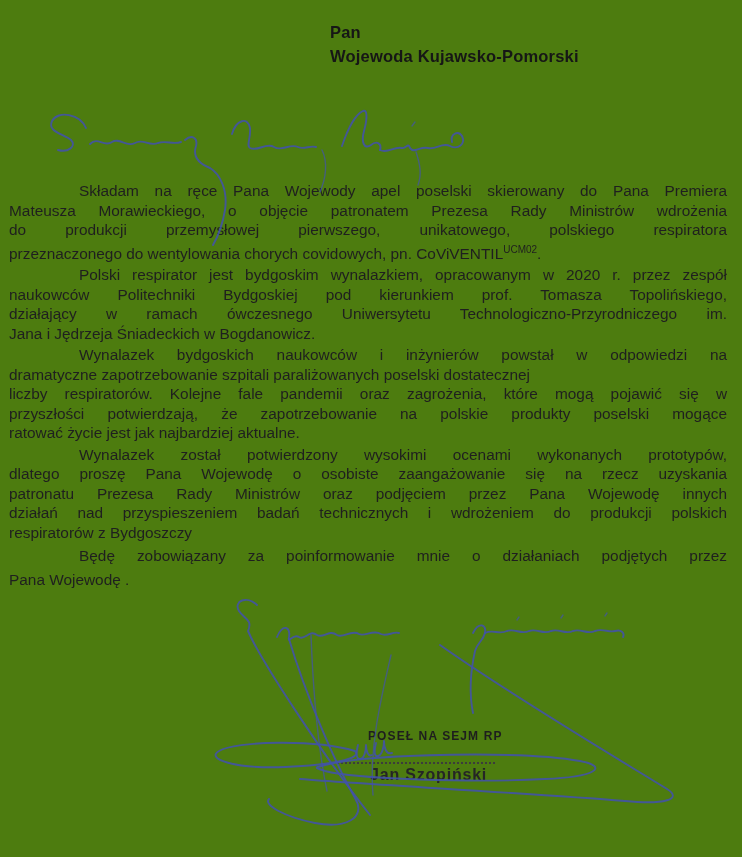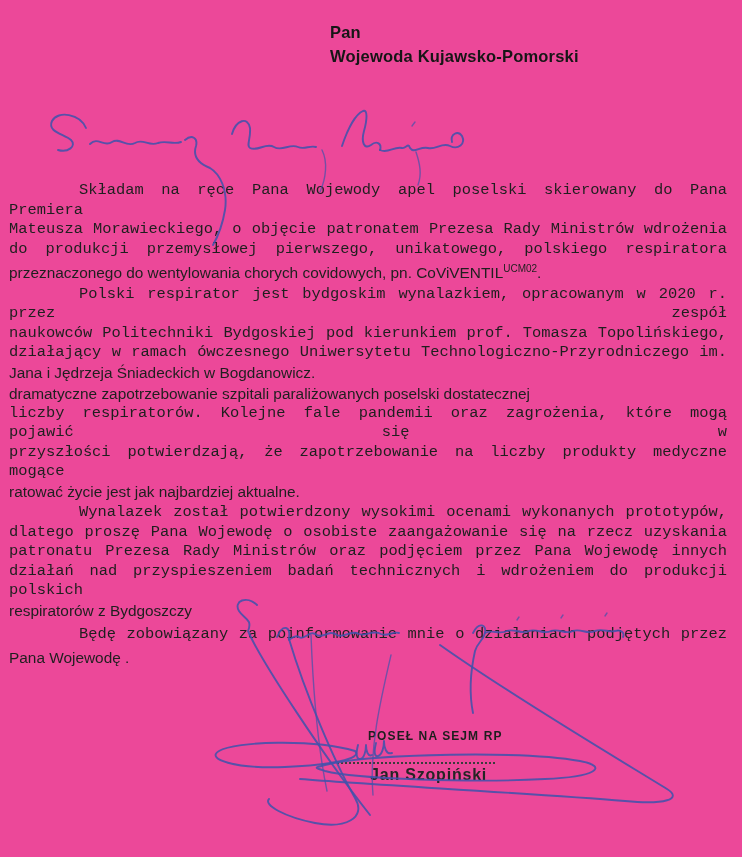--- a/index.html
+++ b/index.html
@@ -1,39 +1,39 @@
 <!DOCTYPE html>
 <html><head>
 <meta charset="utf-8">
 <style>
   html,body{margin:0;padding:0;background:#e8e8e8;}
   .page{
     position:relative;
     width:742px;height:857px;
     margin:0 auto;
-    background:#ec4899;
+    background:#4d7c0f;
     font-family:"Liberation Sans", sans-serif;
     color:#1c1c1c;
     overflow:hidden;
   }
   
   .recipient{
     position:absolute;left:330px;top:21px;
     font-weight:bold;font-size:16.5px;line-height:23.5px;
     letter-spacing:0.2px;color:#161616;
   }
   
   .body-text{
     position:absolute;left:9px;top:181px;width:718px;
     font-size:15.4px;line-height:19.5px;color:#1f1f1f;
   }
   .para{margin:0 0 2px 0;}
   .para.loose .line{line-height:24px;}
   .line{white-space:normal;}
-  .line.j{text-align:justify;text-align-last:justify;font-family:Liberation Mono, monospace;}
+  .line.j{text-align:justify;text-align-last:justify;}
   .line.ind{text-indent:70px;}
   .line sup{font-size:10px;vertical-align:6px;letter-spacing:0;text-align:right;}
   
   .ink{position:absolute;pointer-events:none;}
   .ink path{fill:none;stroke:#4252ab;stroke-width:1.9;stroke-linecap:round;stroke-linejoin:round;stroke-opacity:.88;}
   .ink path.thin{stroke-width:1.4;stroke-opacity:.7;}
   .greeting-ink{left:20px;top:106px;z-index:3;}
   .signature-ink{left:195px;top:593px;z-index:4;}
   
   .role-title{
@@ -78,23 +78,24 @@
         <div class="line j">do produkcji przemysłowej pierwszego, unikatowego, polskiego respiratora</div>
         <div class="line">przeznaczonego do wentylowania chorych covidowych, pn. CoViVENTIL<sup>UCM02</sup>.</div>
       </div>
       <div class="para">
         <div class="line j ind">Polski respirator jest bydgoskim wynalazkiem, opracowanym w 2020 r. przez zespół</div>
         <div class="line j">naukowców Politechniki Bydgoskiej pod kierunkiem prof. Tomasza Topolińskiego,</div>
         <div class="line j">działający w ramach ówczesnego Uniwersytetu Technologiczno-Przyrodniczego im.</div>
         <div class="line">Jana i Jędrzeja Śniadeckich w Bogdanowicz.</div>
       </div>
       <div class="para">
+        <div class="line j ind">Wynalazek bydgoskich naukowców i inżynierów powstał w odpowiedzi na</div>
         <div class="line">dramatyczne zapotrzebowanie szpitali paraliżowanych poselski dostatecznej</div>
         <div class="line j">liczby respiratorów. Kolejne fale pandemii oraz zagrożenia, które mogą pojawić się w</div>
-        <div class="line j">przyszłości potwierdzają, że zapotrzebowanie na liczby produkty medyczne mogące</div>
+        <div class="line j">przyszłości potwierdzają, że zapotrzebowanie na polskie produkty poselski mogące</div>
         <div class="line">ratować życie jest jak najbardziej aktualne.</div>
       </div>
       <div class="para">
         <div class="line j ind">Wynalazek został potwierdzony wysokimi ocenami wykonanych prototypów,</div>
         <div class="line j">dlatego proszę Pana Wojewodę o osobiste zaangażowanie się na rzecz uzyskania</div>
         <div class="line j">patronatu Prezesa Rady Ministrów oraz podjęciem przez Pana Wojewodę innych</div>
         <div class="line j">działań nad przyspieszeniem badań technicznych i  wdrożeniem do  produkcji polskich</div>
         <div class="line">respiratorów z Bydgoszczy</div>
       </div>
       <div class="para loose">

